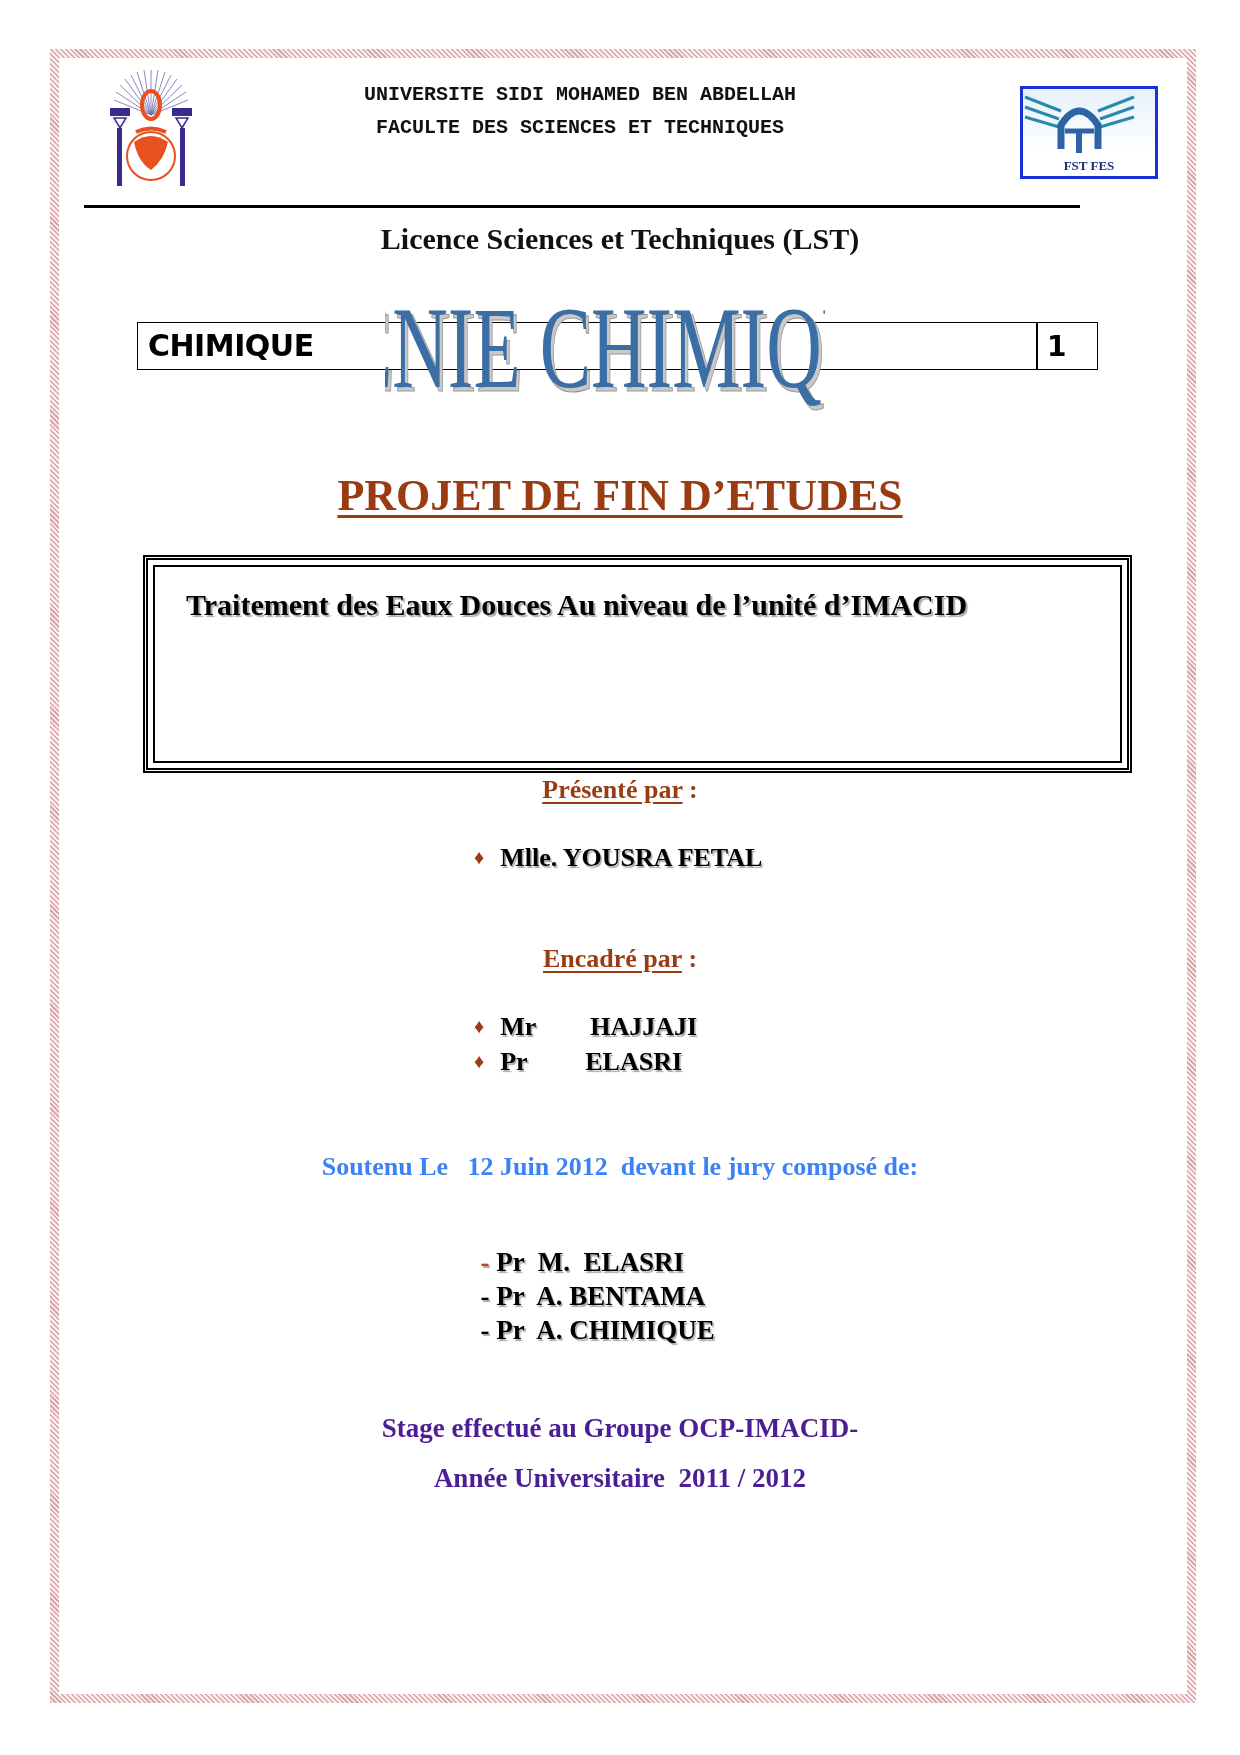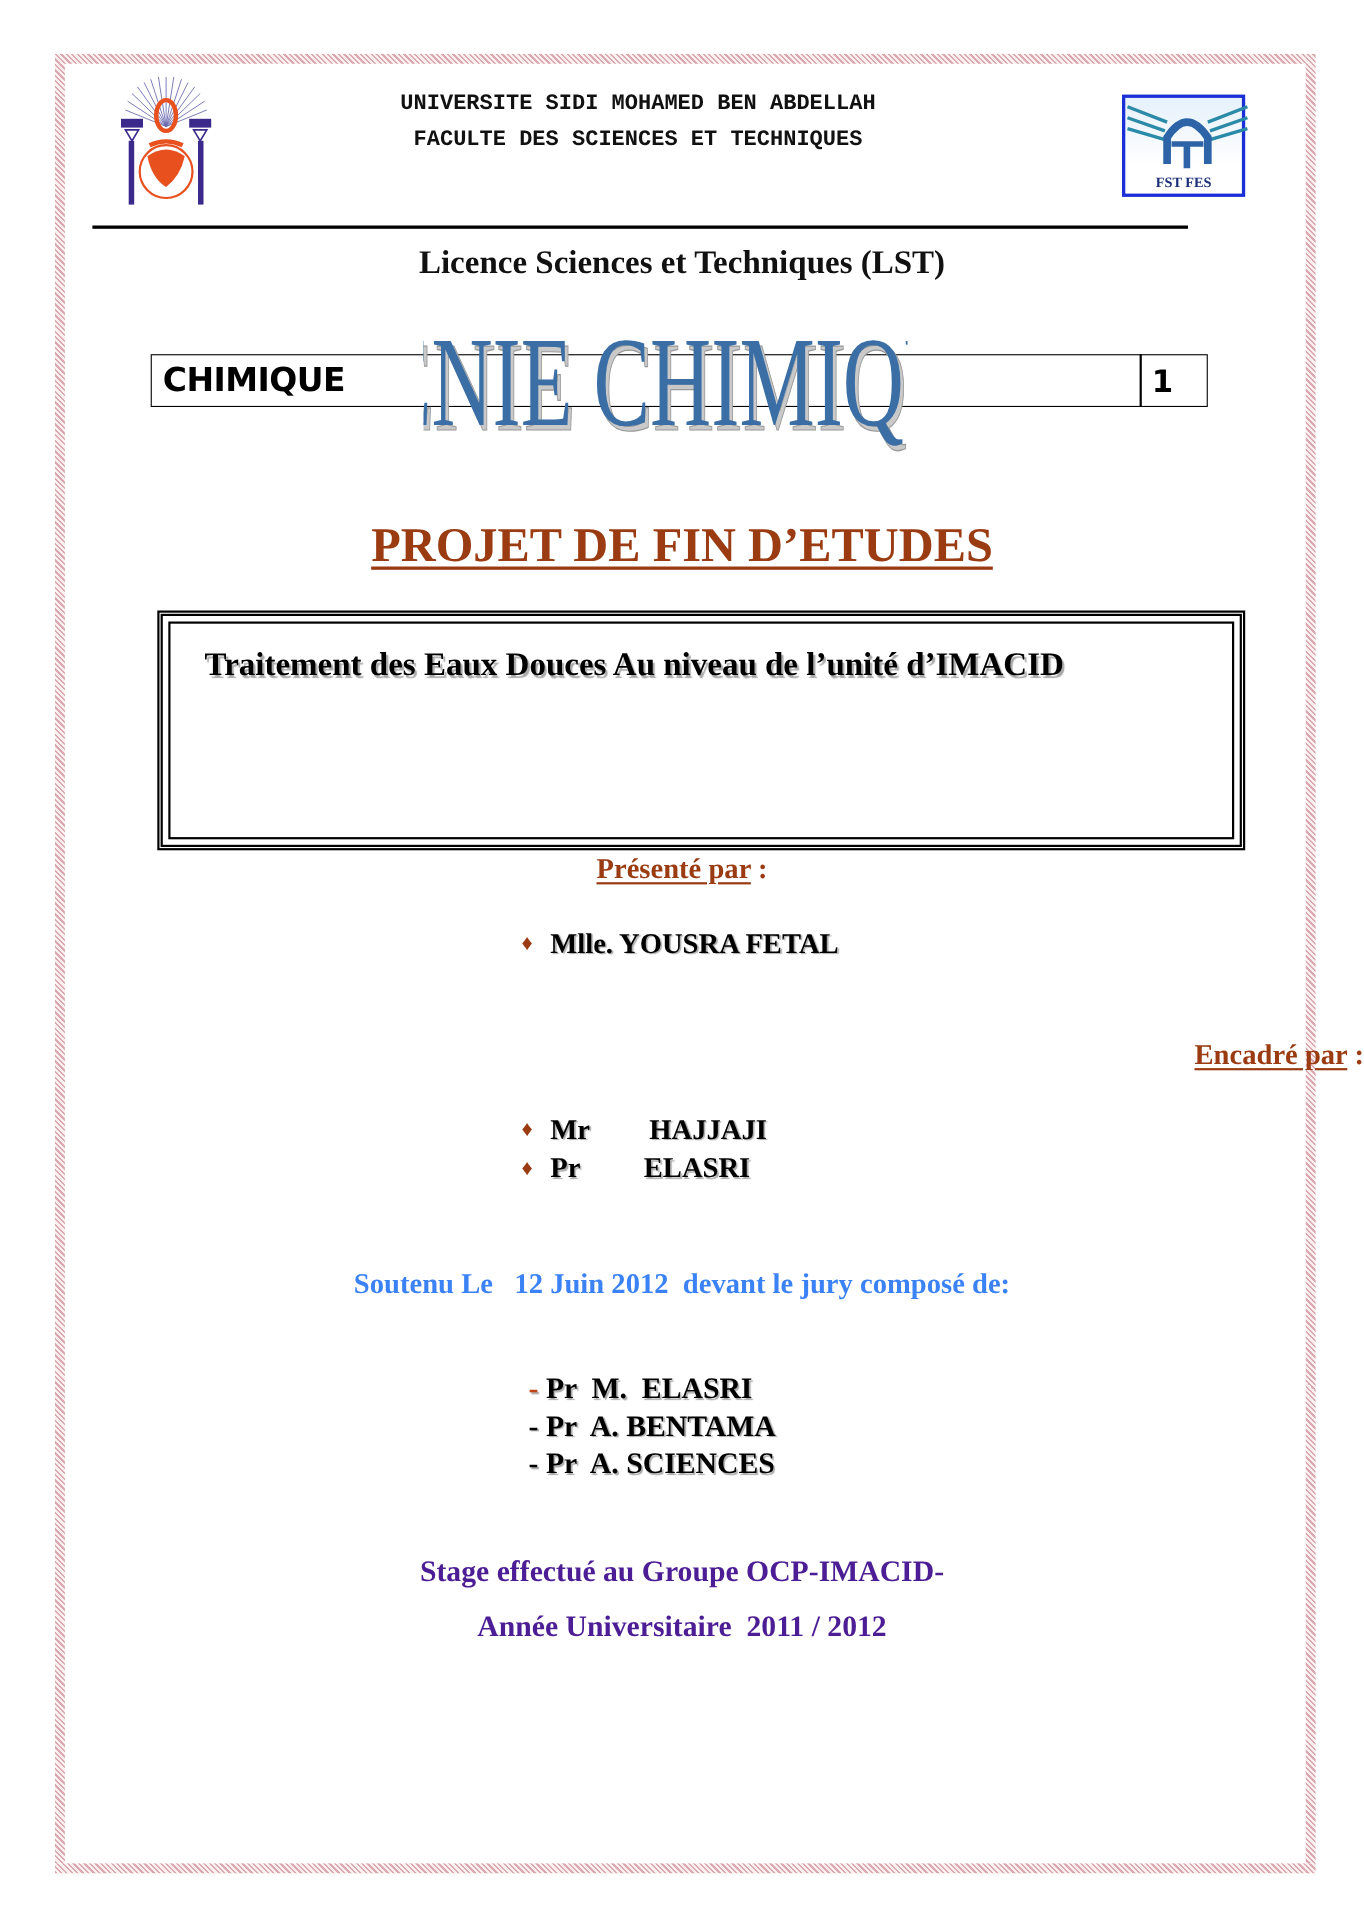--- a/index.html
+++ b/index.html
@@ -54,21 +54,21 @@
     <path d="M28 72 Q45 60 62 72 Q58 90 45 100 Q32 92 28 72 Z" fill="#e8501e"></path>
     <path d="M30 62 Q45 55 60 62" stroke="#e8501e" stroke-width="4" fill="none"></path>
   </svg>
 </div>
 
 <div class="abs header-lines">
   <div>UNIVERSITE SIDI MOHAMED BEN ABDELLAH</div>
   <div>FACULTE DES SCIENCES ET TECHNIQUES</div>
 </div>
 
-<div class="abs" style="left:1020px; top:86px; width:112px; height:93px; border:3px solid #1a2fd6; box-sizing:border-box; background:linear-gradient(180deg,#e6f1fb 0%,#ffffff 70%);">
+<div class="abs" style="left:1020px; top:86px; width:138px; height:93px; border:3px solid #1a2fd6; box-sizing:border-box; background:linear-gradient(180deg,#e6f1fb 0%,#ffffff 70%);">
   <svg width="113" height="70" viewBox="0 0 113 70" style="position:absolute; left:0; top:0;">
     <g stroke="#2a8aa8" stroke-width="3">
       <line x1="2" y1="8" x2="38" y2="22"></line>
         <line x1="2" y1="18" x2="36" y2="30"></line>
         <line x1="2" y1="28" x2="36" y2="38"></line>
       <line x1="111" y1="8" x2="75" y2="22"></line>
         <line x1="111" y1="18" x2="77" y2="30"></line>
         <line x1="111" y1="28" x2="77" y2="38"></line>
     </g>
     <path d="M38 60 L38 36 Q56 8 75 36 L75 60" fill="none" stroke="#2d64a8" stroke-width="7"></path>
@@ -101,36 +101,36 @@
 </div>
 <div class="abs title-text">Traitement des Eaux Douces Au niveau de l’unité d’IMACID</div>
 
 <div class="abs section-label center-text" style="top:775px;">
   <u>Présenté par</u><span> :</span>
 </div>
 <div class="abs person" style="left:474px; top:843px;">
   <span class="diamond">♦</span><span>Mlle. YOUSRA FETAL</span>
 </div>
 
-<div class="abs section-label center-text" style="top:944px;text-align:right;">
+<div class="abs section-label center-text" style="top:944px;">
   <u>Encadré par</u><span> :</span>
 </div>
 <div class="abs person" style="left:474px; top:1012px;">
   <span class="diamond">♦</span><span style="display:inline-block; width:90px;">Mr</span><span>HAJJAJI</span>
 </div>
 <div class="abs person" style="left:474px; top:1047px;">
   <span class="diamond">♦</span><span style="display:inline-block; width:85px;">Pr</span><span>ELASRI</span>
 </div>
 
 <div class="abs sout center-text">Soutenu Le   12 Juin 2012  devant le jury composé de:</div>
 
 <div class="abs jury" style="top:1216px;">
   <span class="dash-red">-</span><span> Pr  M.  ELASRI</span>
 </div>
 <div class="abs jury" style="top:1250px;">
   <span>-</span><span> Pr  A. BENTAMA</span>
 </div>
 <div class="abs jury" style="top:1284px;">
-  <span>-</span><span> Pr  A. SCIENCES</span>
+  <span>-</span><span> Pr  A. CHIMIQUE</span>
 </div>
 
 <div class="abs footer-line center-text" style="top:1413px;">Stage effectué au Groupe OCP-IMACID-</div>
 <div class="abs footer-line center-text" style="top:1463px;">Année Universitaire  2011 / 2012</div>
 
 </body></html>

